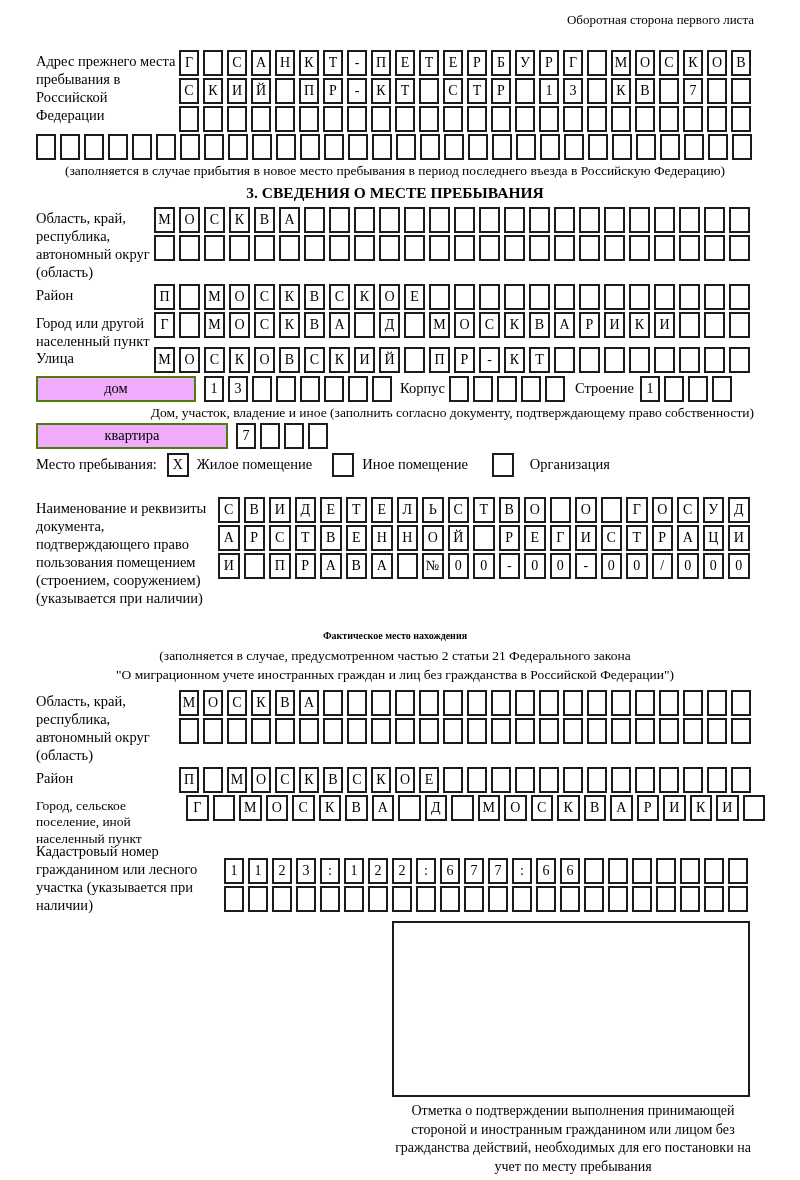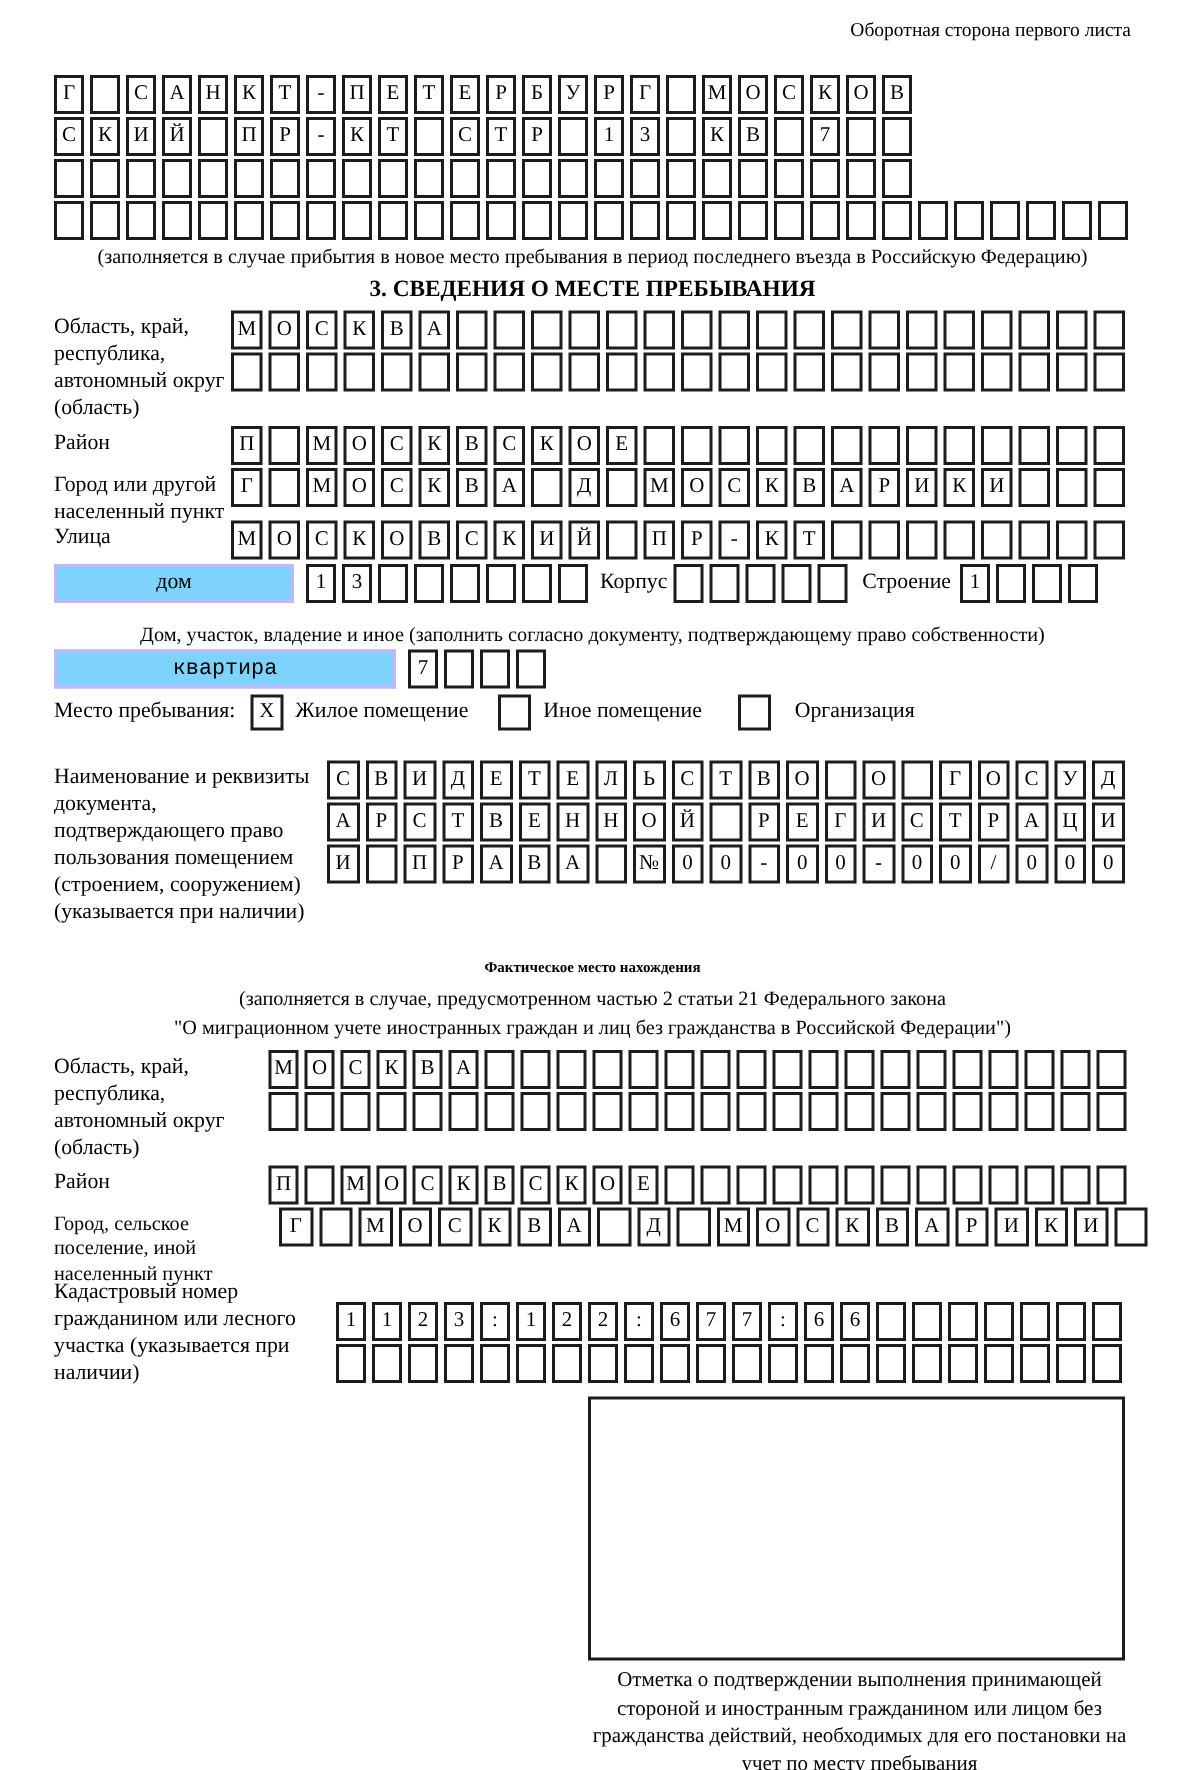--- a/index.html
+++ b/index.html
@@ -29,27 +29,27 @@
 
   .field { display:flex; align-items:flex-start; margin-bottom:2px; }
   .flabel { font-size:14.5px; line-height:1.24; padding-top:3px; }
   .w143 { width:143px; flex:none; }
   .w118 { width:118px; flex:none; }
   .w150 { width:150px; flex:none; font-size:13.5px; }
   .w182 { width:182px; flex:none; }
   .w188 { width:188px; flex:none; }
 
   .caption { font-size:13.5px; text-align:center; margin-top:3px; margin-bottom:2px; }
-  .caption-left { font-size:13.5px; text-align:center; margin-top:13px; margin-bottom:2px; }
+  .caption-left { font-size:13.5px; text-align:right; margin-top:3px; margin-bottom:2px; }
   .sec-title { font-weight:bold; font-size:15.5px; text-align:center; margin:5px 0 5px 0; }
 
   .widebox {
-    border:2px solid #c4b5fd; height:26px; flex:none;
+    border:2px solid #4d7c0f; height:26px; flex:none;
     display:flex; align-items:center; justify-content:center;
-    font-size:14.5px; background:#7dd3fc;
+    font-size:14.5px; background:#f0abfc;
   }
   .domrow { display:flex; align-items:center; }
   .inline-lab { font-size:14.5px; }
 
   .stayrow { display:flex; align-items:center; margin-top:4px; }
   .cbox {
     flex:none; width:22px; height:24px; border:2px solid #1c1c1c;
     display:flex; align-items:center; justify-content:center;
     font-size:14px; background:#fff;
   }
@@ -62,20 +62,21 @@
   .stamp-cap { font-size:14px; line-height:1.35; text-align:center; margin-top:5px; }
 </style>
 </head>
 <body>
 
 <div class="page">
 
   <div class="hdr-note">Оборотная сторона первого листа</div>
 
   <div class="field">
+    <div class="flabel w143">Адрес прежнего места пребывания в Российской Федерации</div>
     <div class="rows">
       <div class="cellrow">
           <span class="cell">Г</span>
           <span class="cell"></span>
           <span class="cell">С</span>
           <span class="cell">А</span>
           <span class="cell">Н</span>
           <span class="cell">К</span>
           <span class="cell">Т</span>
           <span class="cell">-</span>
@@ -358,21 +359,21 @@
     <div class="cellrow" style="margin-left:6px;">
         <span class="cell">1</span>
         <span class="cell"></span>
         <span class="cell"></span>
         <span class="cell"></span>
       </div>
   </div>
   <div class="caption-left">Дом, участок, владение и иное (заполнить согласно документу, подтверждающему право собственности)</div>
 
   <div class="domrow" style="margin-top:2px;">
-    <div class="widebox" style="width:228px;font-family:Liberation Mono, monospace;">квартира</div>
+    <div class="widebox" style="width:192px;">квартира</div>
     <div class="cellrow" style="margin-left:8px;">
         <span class="cell">7</span>
         <span class="cell"></span>
         <span class="cell"></span>
         <span class="cell"></span>
       </div>
   </div>
 
   <div class="stayrow">
     <span class="opt">Место пребывания:</span>

